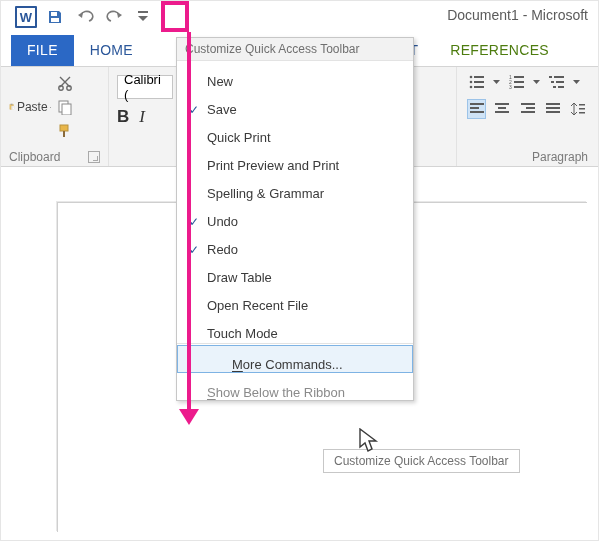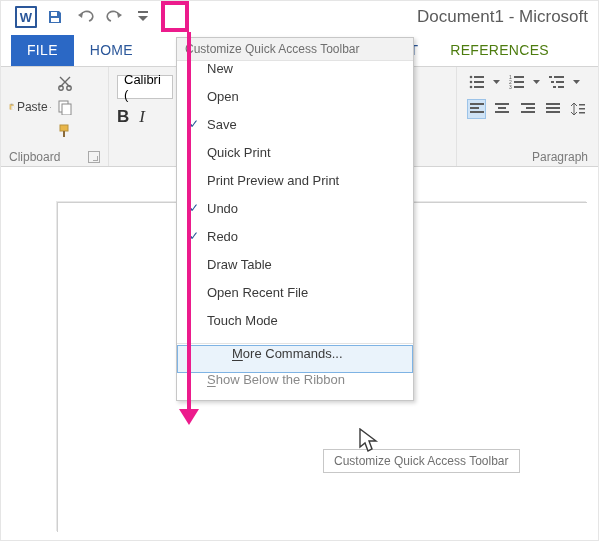--- a/index.html
+++ b/index.html
@@ -4,21 +4,21 @@
 <style>
   * { box-sizing: border-box; margin: 0; padding: 0; font-family: "Segoe UI", Tahoma, sans-serif; }
   html, body { width: 599px; height: 541px; overflow: hidden; background: #fff; }
   .screen { position: relative; width: 599px; height: 541px; border: 1px solid #e5e5e5; background: #fff; }
 
   
   .qat-row { height: 32px; display: flex; align-items: center; padding-left: 14px; background: #fff; }
   .word-badge { width: 22px; height: 22px; border: 2px solid #2b579a; display:flex; align-items:center; justify-content:center; color:#2b579a; font-weight:700; font-size:13px; border-radius:1px; }
   .qat-btn { width: 24px; height: 24px; display:flex; align-items:center; justify-content:center; color:#6a6a6a; margin-left:6px; cursor:default; }
   .qat-btn svg { display:block; }
-  .doc-title { position:absolute; right:10px; top:6px; font-size:17px; color:#5b5b5b; white-space:nowrap; }
+  .doc-title { position:absolute; right:10px; top:6px; font-size:14px; color:#5b5b5b; white-space:nowrap; }
 
   
   .tabs-row { height: 34px; display:flex; align-items:flex-end; background:#fff; border-bottom:1px solid #d4d4d4; }
   .tab { padding: 7px 16px 8px; font-size: 14px; color:#4d7c0f; text-transform: uppercase; letter-spacing:.3px; cursor:default;}
   .tab.file { background:#2b68c5; color:#fff; margin-left:10px;text-align:center; }
   .tab.active { color:#2b579a; }
 
   
   .ribbon { height: 100px; background:#f3f3f3; border-bottom:1px solid #d4d4d4; display:flex; }
   .group { border-right:1px solid #e2e2e2; padding:6px 8px 2px; display:flex; flex-direction:column; justify-content:space-between; }
@@ -46,21 +46,21 @@
   .drop-caret { width:8px; height:18px; display:flex; align-items:center; color:#5c5c5c;}
   .align-btn { width:22px; height:20px; border:1px solid transparent; display:flex; align-items:center; justify-content:center; color:#5c5c5c;}
   .align-btn.sel { background:#cfe3f6; border:1px solid #9cc3e8; }
 
   
   .doc-area { position:absolute; left:56px; top:201px; width:530px; height:330px; background:#fff; border:1px solid #cfcfcf; border-right:none; border-bottom:none; box-shadow: -1px -1px 0 #e8e8e8; }
 
   
   .menu { position:absolute; left:175px; top:36px; width:238px; background:#fff; border:1px solid #c7c7c7; box-shadow: 2px 2px 4px rgba(0,0,0,.18); }
   .menu-title { background:#f2f2f2; border-bottom:1px solid #e3e3e3; font-size:12px; color:#6f6f6f; padding:4px 8px; }
-  .menu-item { display:flex; align-items:flex-start; height:28px; font-size:13px; color:#3a3a3a; padding-left:6px; cursor:default; }
+  .menu-item { display:flex; align-items:flex-end; height:28px; font-size:13px; color:#3a3a3a; padding-left:6px; cursor:default; }
   .menu-check { width:22px; text-align:center; color:#2b579a; font-size:12px; }
   .menu-item .txt { padding-left:2px; }
   .menu-sep { height:1px; background:#e3e3e3; margin:2px 0; }
   .menu-item.hl { border:1px solid #7eb3e4; background:#eaf3fb; height:28px; margin:-1px 0;padding-left:30px; }
   .menu-item .underline { text-decoration: underline; text-underline-offset:2px; }
   .menu-item.dim { color:#8a8a8a; }
 
   
   .hotspot { position:absolute; left:160px; top:0px; width:28px; height:31px; border:4px solid #ec1b8c; z-index:60; }
   
@@ -262,34 +262,34 @@
   <div class="doc-area"></div>
 
   <div class="menu">
     <div class="menu-title">Customize Quick Access Toolbar</div>
 
     <div class="menu-item">
         <span class="menu-check"></span>
         <span class="txt">New</span>
       </div>
     <div class="menu-item">
-        <span class="menu-check"></span>
-        <span class="txt">Open</span>
-      </div>
-    <div class="menu-item">
         <span class="menu-check">✓</span>
         <span class="txt">Save</span>
       </div>
     <div class="menu-item">
         <span class="menu-check"></span>
         <span class="txt">Quick Print</span>
       </div>
     <div class="menu-item">
         <span class="menu-check"></span>
         <span class="txt">Print Preview and Print</span>
+      </div>
+    <div class="menu-item">
+        <span class="menu-check"></span>
+        <span class="txt">Spelling &amp; Grammar</span>
       </div>
     <div class="menu-item">
         <span class="menu-check">✓</span>
         <span class="txt">Undo</span>
       </div>
     <div class="menu-item">
         <span class="menu-check">✓</span>
         <span class="txt">Redo</span>
       </div>
     <div class="menu-item">

